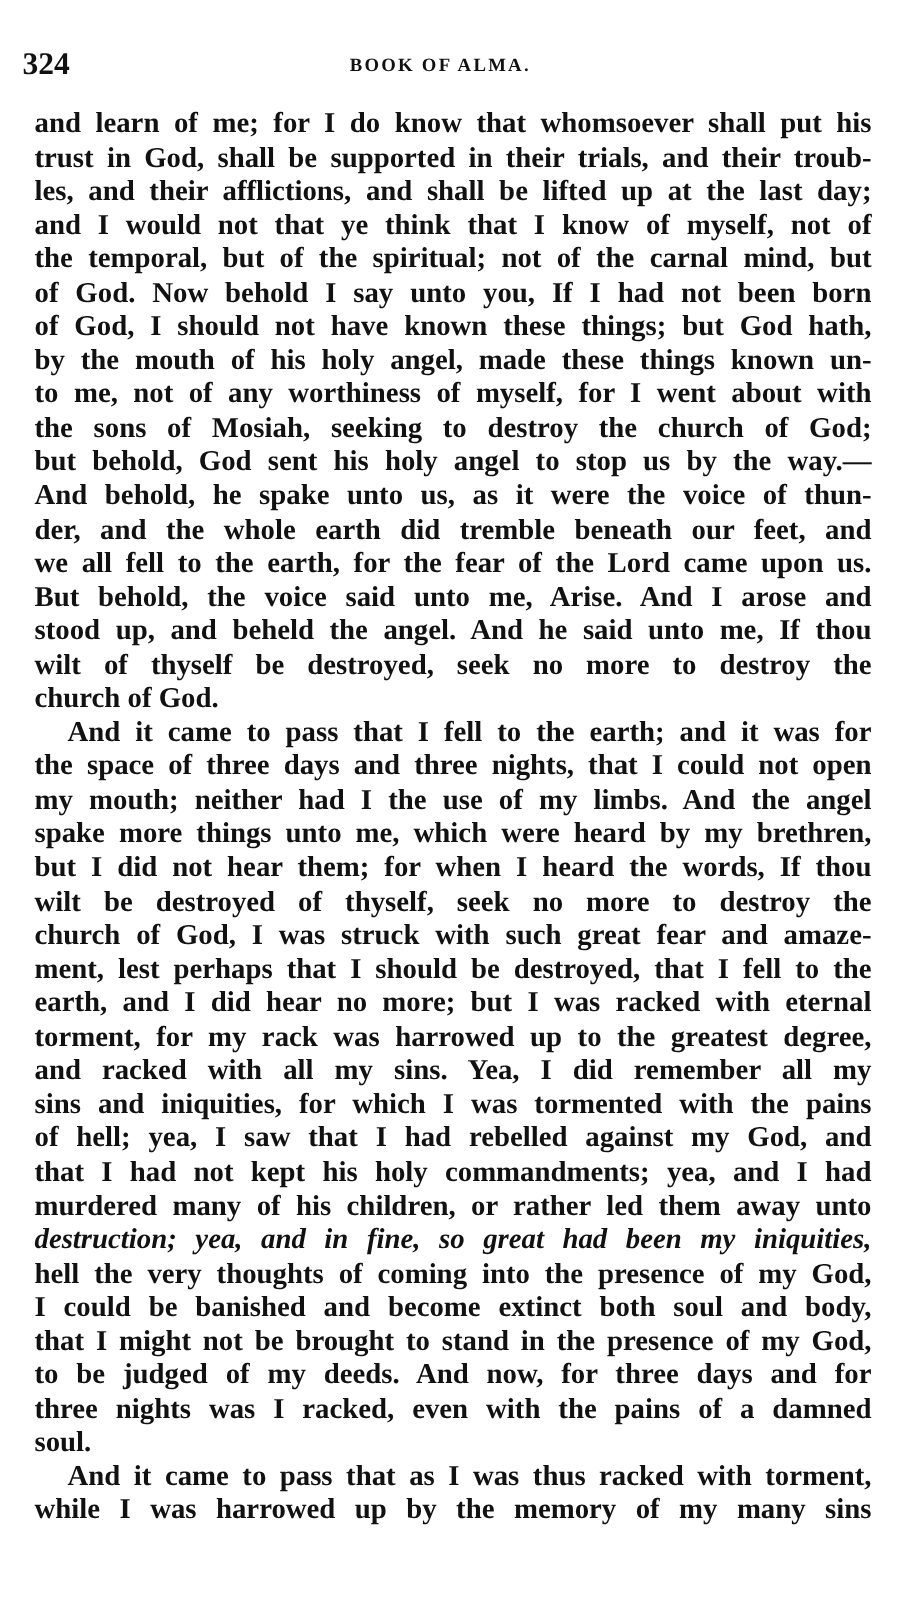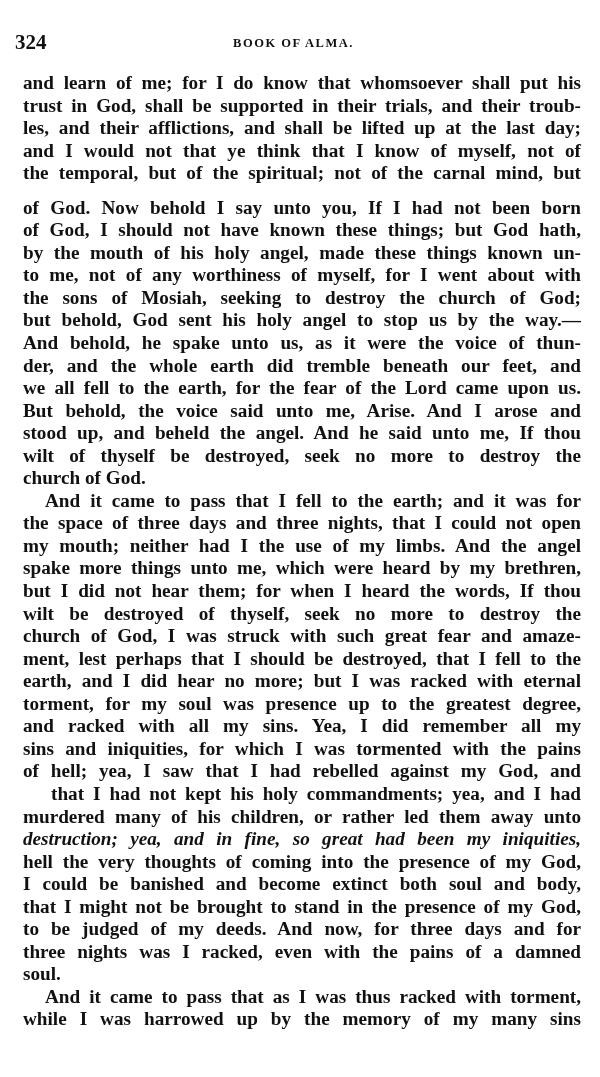--- a/index.html
+++ b/index.html
@@ -25,21 +25,21 @@
   <span class="page-num">324</span>
   <div class="running-title">BOOK OF ALMA.</div>
 </div>
 
 <div class="body" id="body">
     <span class="line" style="white-space: normal;"><span style="white-space: nowrap; word-spacing: 0px;">and learn of me; for I do know that whomsoever shall put his</span></span>
     <span class="line" style="white-space: normal;"><span style="white-space: nowrap; word-spacing: 0px;">trust in God, shall be supported in their trials, and their troub-</span></span>
     <span class="line" style="white-space: normal;"><span style="white-space: nowrap; word-spacing: 0px;">les, and their afflictions, and shall be lifted up at the last day;</span></span>
     <span class="line" style="white-space: normal;"><span style="white-space: nowrap; word-spacing: 0px;">and I would not that ye think that I know of myself, not of</span></span>
     <span class="line" style="white-space: normal;"><span style="white-space: nowrap; word-spacing: 0px;">the temporal, but of the spiritual; not of the carnal mind, but</span></span>
-    <span class="line" style="white-space: normal; margin-top: 12px;"><span style="white-space: nowrap; word-spacing: 0px;">of God. Now behold I say unto you, If I had not been born</span></span>
+    <span class="line" style="white-space: normal;"><span style="white-space: nowrap; word-spacing: 0px;">of God. Now behold I say unto you, If I had not been born</span></span>
     <span class="line" style="white-space: normal;"><span style="white-space: nowrap; word-spacing: 0px;">of God, I should not have known these things; but God hath,</span></span>
     <span class="line" style="white-space: normal;"><span style="white-space: nowrap; word-spacing: 0px;">by the mouth of his holy angel, made these things known un-</span></span>
     <span class="line" style="white-space: normal;"><span style="white-space: nowrap; word-spacing: 0px;">to me, not of any worthiness of myself, for I went about with</span></span>
     <span class="line" style="white-space: normal;"><span style="white-space: nowrap; word-spacing: 0px;">the sons of Mosiah, seeking to destroy the church of God;</span></span>
     <span class="line" style="white-space: normal;"><span style="white-space: nowrap; word-spacing: 0px;">but behold, God sent his holy angel to stop us by the way.—</span></span>
     <span class="line" style="white-space: normal;"><span style="white-space: nowrap; word-spacing: 0px;">And behold, he spake unto us, as it were the voice of thun-</span></span>
     <span class="line" style="white-space: normal;"><span style="white-space: nowrap; word-spacing: 0px;">der, and the whole earth did tremble beneath our feet, and</span></span>
     <span class="line" style="white-space: normal;"><span style="white-space: nowrap; word-spacing: 0px;">we all fell to the earth, for the fear of the Lord came upon us.</span></span>
     <span class="line" style="white-space: normal;"><span style="white-space: nowrap; word-spacing: 0px;">But behold, the voice said unto me, Arise. And I arose and</span></span>
     <span class="line" style="white-space: normal;"><span style="white-space: nowrap; word-spacing: 0px;">stood up, and beheld the angel. And he said unto me, If thou</span></span>
@@ -47,25 +47,25 @@
     <span class="line last">church of God.</span>
     <span class="line indent" style="white-space: normal;"><span style="white-space: nowrap; word-spacing: 0px;">And it came to pass that I fell to the earth; and it was for</span></span>
     <span class="line" style="white-space: normal;"><span style="white-space: nowrap; word-spacing: 0px;">the space of three days and three nights, that I could not open</span></span>
     <span class="line" style="white-space: normal;"><span style="white-space: nowrap; word-spacing: 0px;">my mouth; neither had I the use of my limbs. And the angel</span></span>
     <span class="line" style="white-space: normal;"><span style="white-space: nowrap; word-spacing: 0px;">spake more things unto me, which were heard by my brethren,</span></span>
     <span class="line" style="white-space: normal;"><span style="white-space: nowrap; word-spacing: 0px;">but I did not hear them; for when I heard the words, If thou</span></span>
     <span class="line" style="white-space: normal;"><span style="white-space: nowrap; word-spacing: 0px;">wilt be destroyed of thyself, seek no more to destroy the</span></span>
     <span class="line" style="white-space: normal;"><span style="white-space: nowrap; word-spacing: 0px;">church of God, I was struck with such great fear and amaze-</span></span>
     <span class="line" style="white-space: normal;"><span style="white-space: nowrap; word-spacing: 0px;">ment, lest perhaps that I should be destroyed, that I fell to the</span></span>
     <span class="line" style="white-space: normal;"><span style="white-space: nowrap; word-spacing: 0px;">earth, and I did hear no more; but I was racked with eternal</span></span>
-    <span class="line" style="white-space: normal;"><span style="white-space: nowrap; word-spacing: 0px;">torment, for my soul was presence up to the greatest degree,</span></span>
+    <span class="line" style="white-space: normal;"><span style="white-space: nowrap; word-spacing: 0px;">torment, for my rack was harrowed up to the greatest degree,</span></span>
     <span class="line" style="white-space: normal;"><span style="white-space: nowrap; word-spacing: 0px;">and racked with all my sins. Yea, I did remember all my</span></span>
     <span class="line" style="white-space: normal;"><span style="white-space: nowrap; word-spacing: 0px;">sins and iniquities, for which I was tormented with the pains</span></span>
     <span class="line" style="white-space: normal;"><span style="white-space: nowrap; word-spacing: 0px;">of hell; yea, I saw that I had rebelled against my God, and</span></span>
-    <span class="line" style="white-space: normal;"><span style="white-space: nowrap; word-spacing: 0px; margin-left: 28px;">that I had not kept his holy commandments; yea, and I had</span></span>
+    <span class="line" style="white-space: normal;"><span style="white-space: nowrap; word-spacing: 0px;">that I had not kept his holy commandments; yea, and I had</span></span>
     <span class="line" style="white-space: normal;"><span style="white-space: nowrap; word-spacing: 0px;">murdered many of his children, or rather led them away unto</span></span>
     <span class="line" style="white-space: normal; font-style: italic;"><span style="white-space: nowrap; word-spacing: 0px;">destruction; yea, and in fine, so great had been my iniquities,</span></span>
     <span class="line" style="white-space: normal;"><span style="white-space: nowrap; word-spacing: 0px;">hell the very thoughts of coming into the presence of my God,</span></span>
     <span class="line" style="white-space: normal;"><span style="white-space: nowrap; word-spacing: 0px;">I could be banished and become extinct both soul and body,</span></span>
     <span class="line" style="white-space: normal;"><span style="white-space: nowrap; word-spacing: 0px;">that I might not be brought to stand in the presence of my God,</span></span>
     <span class="line" style="white-space: normal;"><span style="white-space: nowrap; word-spacing: 0px;">to be judged of my deeds. And now, for three days and for</span></span>
     <span class="line" style="white-space: normal;"><span style="white-space: nowrap; word-spacing: 0px;">three nights was I racked, even with the pains of a damned</span></span>
     <span class="line last">soul.</span>
     <span class="line indent" style="white-space: normal;"><span style="white-space: nowrap; word-spacing: 0px;">And it came to pass that as I was thus racked with torment,</span></span>
     <span class="line" style="white-space: normal;"><span style="white-space: nowrap; word-spacing: 0px;">while I was harrowed up by the memory of my many sins</span></span>

